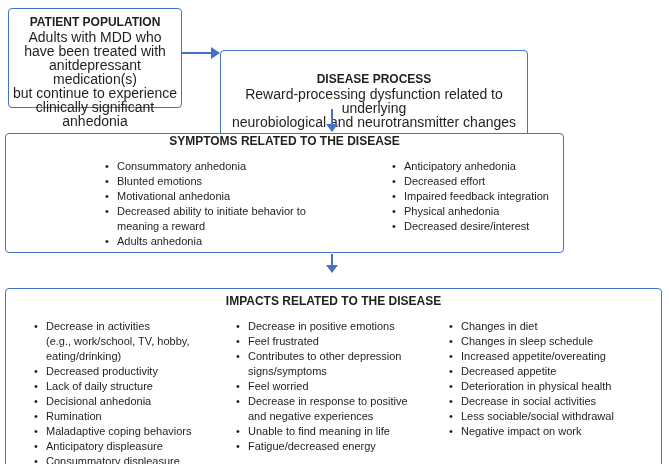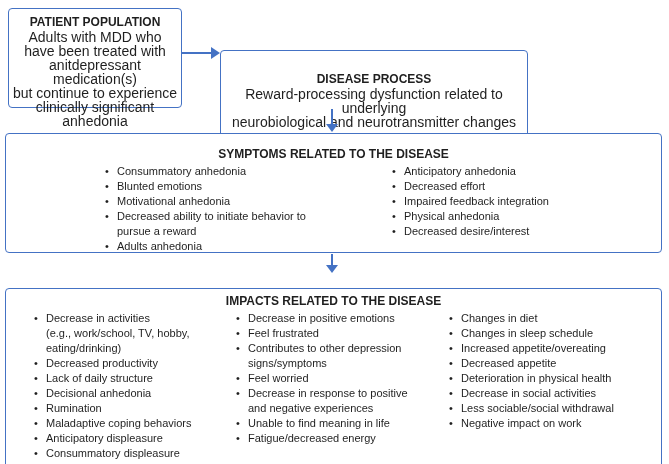--- a/index.html
+++ b/index.html
@@ -35,24 +35,24 @@
   }
   .box-body {
     font-size: 14px;
     line-height: 14px;
     text-align: center;
     white-space: pre-line;
   }
   #box-patient { left: 8px; top: 8px; width: 174px; height: 100px; padding: 6px 2px; }
   #box-disease { left: 220px; top: 8px; width: 308px; height: 100px;
                  display: flex; flex-direction: column; justify-content: center; padding: 4px 6px; margin-top: 42px; }
-  #box-symptoms { left: 5px; top: 133px; width: 657px; height: 120px; padding: 13px 10px; }
+  #box-symptoms { left: 5px; top: 133px; width: 559px; height: 120px; padding: 0 10px; }
   #box-impacts  { left: 5px; top: 288px; width: 657px; height: 182px; padding: 5px 8px; }
 
-  .columns { display: flex; align-items: flex-start; margin-top: 2px; }
+  .columns { display: flex; align-items: flex-start; margin-top: 10px; }
   #box-symptoms .columns { padding-left: 88px; }
   #box-symptoms .col-1 { width: 287px; flex: 0 0 287px; }
   #box-symptoms .col-2 { flex: 1; }
   #box-impacts .columns { padding-left: 19px; }
   #box-impacts .col-1 { width: 202px; flex: 0 0 202px; }
   #box-impacts .col-2 { width: 213px; flex: 0 0 213px; }
   #box-impacts .col-3 { flex: 1; }
 
   ul.bullets { list-style: none; }
   ul.bullets li {
@@ -113,21 +113,21 @@
   </div>
 
   <div class="box" id="box-symptoms">
     <div class="box-title">SYMPTOMS RELATED TO THE DISEASE</div>
     <div class="columns">
       <ul class="bullets col-1">
           <li>Consummatory anhedonia</li>
           <li>Blunted emotions</li>
           <li>Motivational anhedonia</li>
           <li>Decreased ability to initiate behavior to
-pursue a reward</li>
+meaning a reward</li>
           <li>Adults anhedonia</li>
         </ul>
       <ul class="bullets col-2">
           <li>Anticipatory anhedonia</li>
           <li>Decreased effort</li>
           <li>Impaired feedback integration</li>
           <li>Physical anhedonia</li>
           <li>Decreased desire/interest</li>
         </ul>
     </div>

